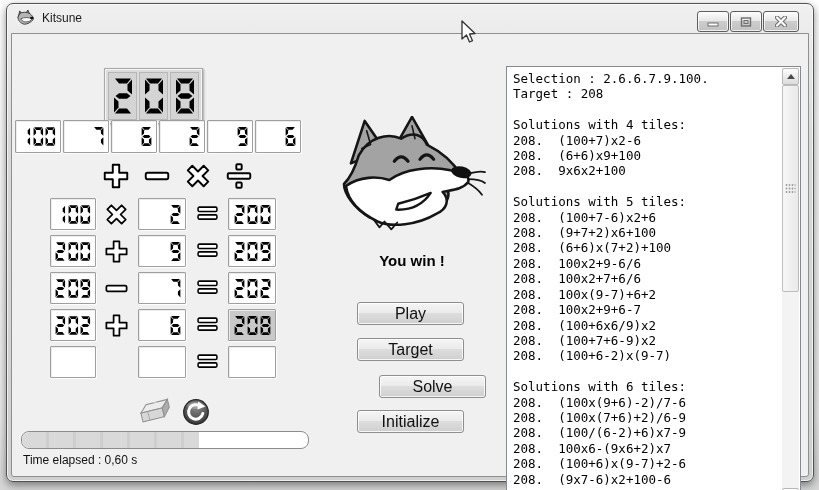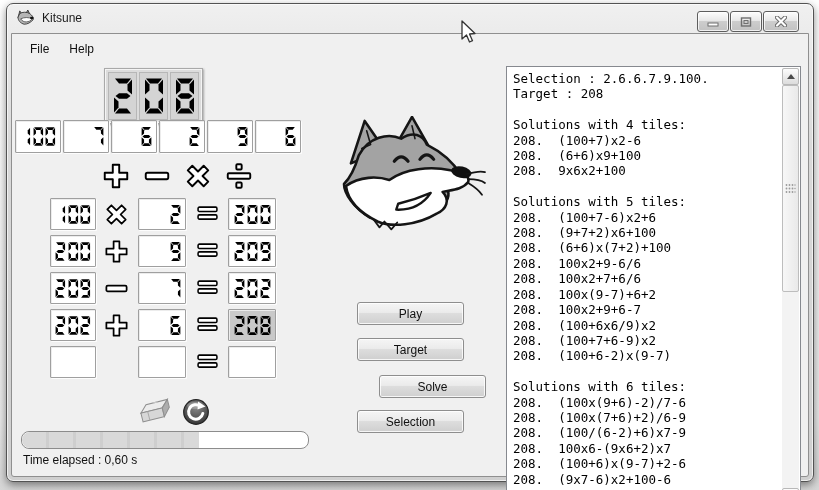--- a/index.html
+++ b/index.html
@@ -75,21 +75,21 @@
   }
   .time-label{position:absolute;left:11px;top:389px;font-size:12px;color:#111;text-align:center;}
   
   .fox{position:absolute;left:326px;top:52px;width:150px;height:138px;}
   .win-message{position:absolute;left:330px;top:188px;width:140px;text-align:center;font-size:15px;font-weight:bold;color:#000;}
   .btn{
     position:absolute;left:345px;width:107px;height:23px;
     border:1px solid #8e8e8e;border-radius:3px;
     background:linear-gradient(#f5f5f5,#ebebeb 45%,#dddddd 50%,#cfcfcf);
     box-shadow:inset 0 0 0 1px rgba(255,255,255,.8);
-    font-family:"Liberation Sans", sans-serif;font-size:12px;color:#111;
+    font-family:"Liberation Sans", sans-serif;font-size:16px;color:#111;
   }
   
   .solutions{
     position:absolute;left:494px;top:2px;width:295px;height:457px;
     background:#fff;border:1px solid #86898f;box-sizing:border-box;
   }
   .solutions pre{
     margin:0;padding:4px 6px;font-family:"DejaVu Sans Mono", monospace;
     font-size:12.5px;line-height:15.4px;color:#000;white-space:pre;overflow:hidden;
     width:calc(100% - 18px);height:calc(100% - 8px);box-sizing:border-box;
@@ -142,24 +142,20 @@
     <div class="cap-btn close">
       <svg width="12" height="11" viewBox="0 0 12 11">
         <path d="M2,1.5 L10,9.5 M10,1.5 L2,9.5" stroke="#6b6b6b" stroke-width="4.2" stroke-linecap="round"></path>
         <path d="M2,1.5 L10,9.5 M10,1.5 L2,9.5" stroke="#fff" stroke-width="2.2" stroke-linecap="round"></path>
       </svg>
     </div>
   </div>
 
   <div class="client">
 
-    <div class="menubar" id="menubar">
-        <span class="menu-item">File</span>
-        <span class="menu-item">Help</span>
-      </div>
 
     <div class="content">
 
       <div class="target-display" id="targetDisplay">
           <div class="target-cell">
             <svg class="lcd-digit" viewBox="0 0 24 39">
               <polygon points="4,2 20,2 16,7 8,7"></polygon>
               <polygon points="21,3 21,18 16.5,14 16.5,8"></polygon>
               <polygon points="4.5,19.5 8,16.8 16,16.8 19.5,19.5 16,22.2 8,22.2"></polygon>
               <polygon points="3,21 7.5,25 7.5,31 3,36"></polygon>
@@ -615,26 +611,27 @@
           <path d="M7,71 C21,61 39,61 51,65 C67,53 93,51 113,55 C125,57 133,61 131,67 C125,75 113,75 105,77 C113,85 109,95 99,99 C79,111 53,113 39,107 C23,99 9,87 7,71 Z" fill="#ffffff"></path>
           <path d="M35,105 l6,8 l5,-6 l7,8 l6,-7" fill="none" stroke-width="1.8"></path>
           <ellipse cx="124" cy="57" rx="10.5" ry="5.8" transform="rotate(12 124 57)" fill="#111" stroke="none"></ellipse>
           <path d="M56,46 Q63,37 70,46" fill="none" stroke-width="3.2"></path>
           <path d="M82,44 Q89,35 96,44" fill="none" stroke-width="3.2"></path>
           <path d="M60,89 Q77,85 93,78 Q81,96 58,95 Z" fill="#fff" stroke-width="2.4"></path>
           <path d="M131,64 q12,0 17,4 M131,68 q10,6 14,12 M129,59 q14,-4 19,-2" fill="none" stroke-width="1.8"></path>
         </g>
       </svg>
 
+      <div class="win-message">You win !</div>
 
       <div id="buttonsHost">
           <button class="btn" style="top: 238px;">Play</button>
           <button class="btn" style="top: 274px;">Target</button>
           <button class="btn" style="top: 311px; margin-left: 22px;">Solve</button>
-          <button class="btn" style="top: 346px;">Selection</button>
+          <button class="btn" style="top: 346px;">Initialize</button>
         </div>
 
       <div class="solutions">
         <pre id="solutionsText">Selection : 2.6.6.7.9.100.
 Target : 208
 
 Solutions with 4 tiles:
 208.  (100+7)x2-6
 208.  (6+6)x9+100
 208.  9x6x2+100

